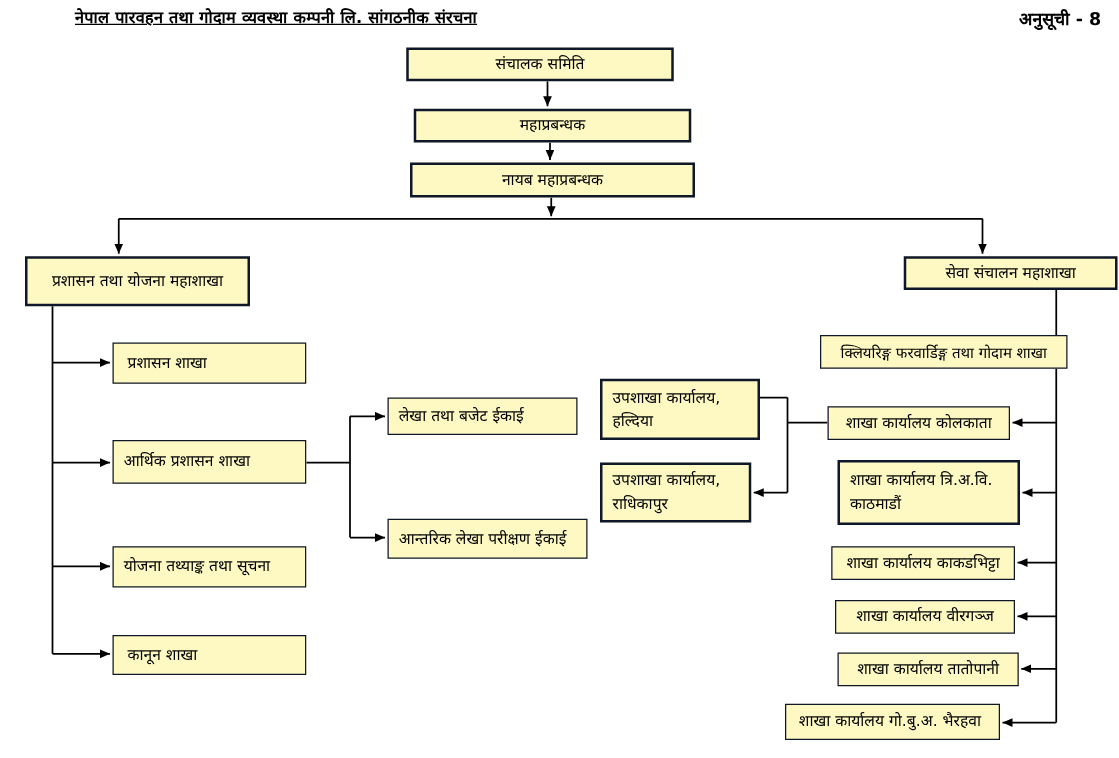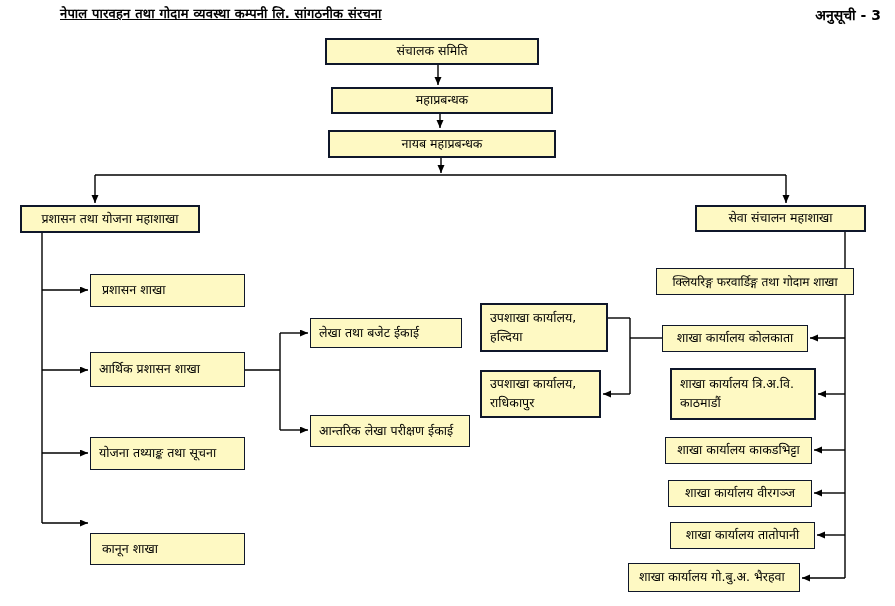--- a/index.html
+++ b/index.html
@@ -32,21 +32,21 @@
   .fs12 { font-size:12px;margin-left:46px; }
   svg.wires { position:absolute; left:0; top:0; width:895px; height:606px; pointer-events:none; }
   svg.wires line { stroke:#000; stroke-width:1.4; }
 </style>
 </head>
 <body>
 
 <div class="canvas">
 
   <div class="title">नेपाल पारवहन तथा गोदाम व्यवस्था कम्पनी लि. सांगठनीक संरचना</div>
-  <div class="annotation">अनुसूची - 3</div>
+  <div class="annotation">अनुसूची - 8</div>
 
   <svg class="wires" viewBox="0 0 895 606">
     <defs>
       <marker id="ah" markerUnits="userSpaceOnUse" markerWidth="9" markerHeight="8" refX="8" refY="3.5" orient="auto">
         <path d="M0,0 L8,3.5 L0,7 Z" fill="#000"></path>
       </marker>
     </defs>
 
     <g>
       <line x1="438" y1="65" x2="438" y2="85" marker-end="url(#ah)"></line>
@@ -88,27 +88,27 @@
       <line x1="630" y1="318" x2="630" y2="394"></line>
       <line x1="630" y1="318" x2="599" y2="318" marker-end="url(#ah)"></line>
       <line x1="630" y1="394" x2="603" y2="394" marker-end="url(#ah)"></line>
     </g>
   </svg>
 
   <div class="node bold" style="left:325px;top:38px;width:214px;height:27px;">संचालक समिति</div>
   <div class="node bold" style="left:331px;top:87px;width:222px;height:27px;">महाप्रबन्धक</div>
   <div class="node bold" style="left:328px;top:130px;width:228px;height:28px;">नायब महाप्रबन्धक</div>
 
-  <div class="node bold" style="left:20px;top:205px;width:180px;height:28px;">प्रशासन तथा योजना महाशाखा</div>
-  <div class="node bold" style="left:695px;top:205px;width:171px;height:27px;">सेवा संचालन महाशाखा</div>
+  <div class="node bold" style="left:20px;top:205px;width:180px;height:40px;">प्रशासन तथा योजना महाशाखा</div>
+  <div class="node bold" style="left:723px;top:205px;width:171px;height:27px;">सेवा संचालन महाशाखा</div>
 
   <div class="node left pl26" style="left:90px;top:274px;width:155px;height:33px;">प्रशासन शाखा</div>
   <div class="node left pl8" style="left:90px;top:352px;width:155px;height:35px;">आर्थिक प्रशासन शाखा</div>
   <div class="node left pl8" style="left:90px;top:437px;width:155px;height:33px;">योजना तथ्याङ्क तथा सूचना</div>
-  <div class="node left pl26" style="left:90px;top:508px;width:155px;height:32px;margin-top:25px;">कानून शाखा</div>
+  <div class="node left pl26" style="left:90px;top:508px;width:155px;height:32px;">कानून शाखा</div>
 
   <div class="node left pl8" style="left:310px;top:318px;width:152px;height:30px;">लेखा तथा बजेट ईकाई</div>
   <div class="node left pl8" style="left:310px;top:415px;width:160px;height:32px;">आन्तरिक लेखा परीक्षण ईकाई</div>
 
   <div class="node left pl8 bold" style="left:480px;top:303px;width:128px;height:49px;">उपशाखा कार्यालय, हल्दिया</div>
   <div class="node left pl8 bold" style="left:480px;top:370px;width:121px;height:48px;">उपशाखा कार्यालय, राधिकापुर</div>
 
   <div class="node fs12" style="left:610px;top:268px;width:198px;height:27px;">क्लियरिङ्ग फरवार्डिङ्ग तथा गोदाम शाखा</div>
   <div class="node" style="left:662px;top:325px;width:146px;height:27px;">शाखा कार्यालय कोलकाता</div>
   <div class="node left pl8 bold" style="left:670px;top:368px;width:146px;height:52px;">शाखा कार्यालय त्रि.अ.वि. काठमाडौं</div>

